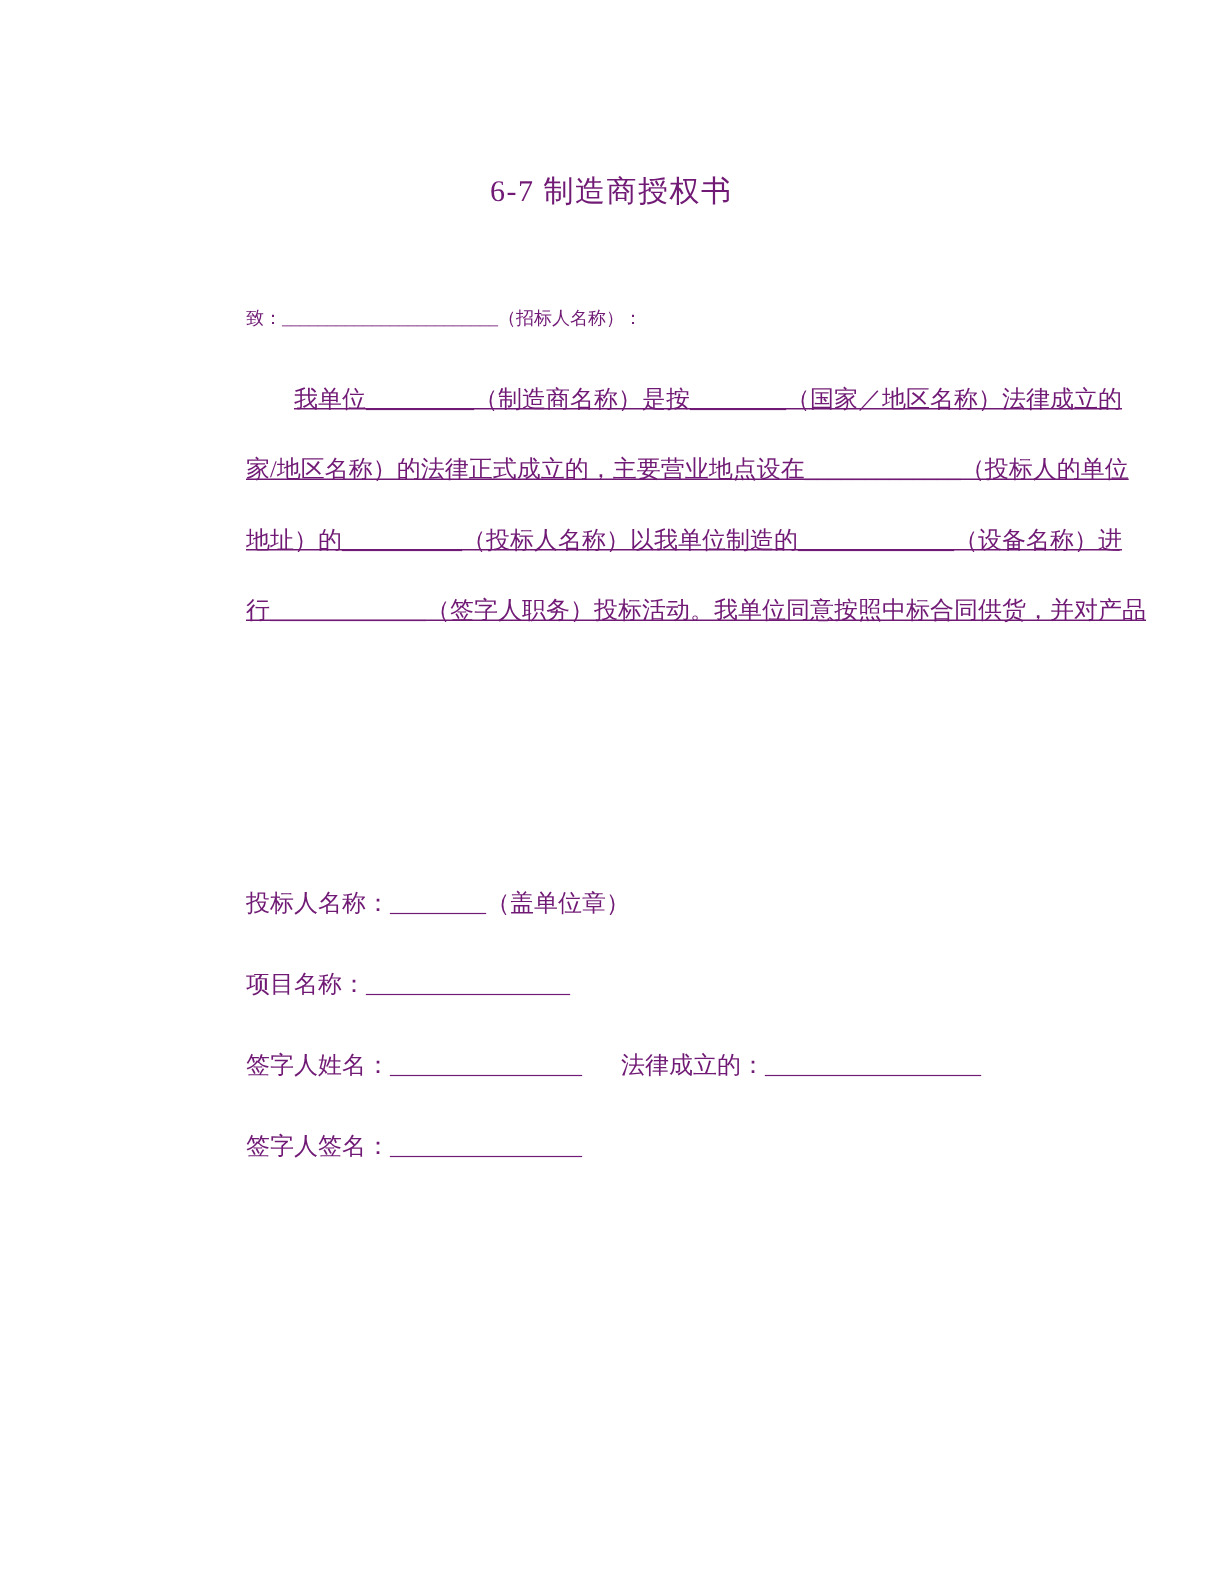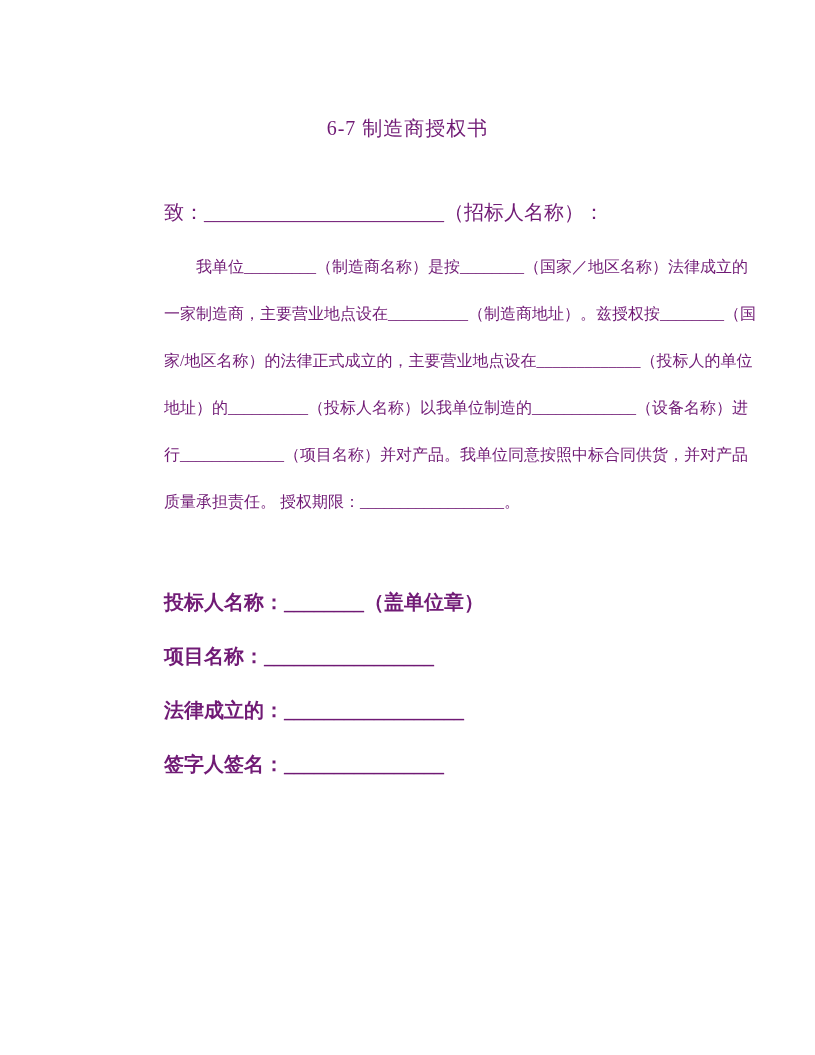--- a/index.html
+++ b/index.html
@@ -25,47 +25,47 @@
     text-align: center;
     font-size: 20px;
     line-height: 24px;
     letter-spacing: 1px;
     white-space: nowrap;
   }
   .salutation {
     position: absolute;
     top: 186px;
     left: 113px;
-    font-size: 20px;
+    font-size: 12px;
     line-height: 21px;
     white-space: nowrap;
   }
   .body-paragraph {
     position: absolute;
     top: 240px;
     left: 113px;
     right: 100px;
     font-size: 16px;
+    text-decoration: underline;
   }
   .body-line {
     height: 21px;
     line-height: 21px;
     margin-bottom: 26px; 
     white-space: nowrap;
   }
   .body-line.indent {
     padding-left: 32px; 
   }
   .signature-block {
     position: absolute;
     top: 576px;
     left: 113px;
     right: 100px;
-    font-size: 20px;
-    font-weight: bold;
+    font-size: 16px;
   }
   .sig-row {
     display: flex;
     line-height: 21px;
     margin-bottom: 33px; 
     white-space: nowrap;
   }
   .sig-cell-left {
     width: 250px;
     flex-shrink: 0;
@@ -80,35 +80,34 @@
 <body>
 
 <div class="page">
 
   <div class="doc-title">6-7 制造商授权书</div>
 
   <div class="salutation">致：________________________（招标人名称）：</div>
 
   <div class="body-paragraph">
     <div class="body-line indent">我单位_________（制造商名称）是按________（国家／地区名称）法律成立的</div>
-    <div class="body-line">一家制造商，主要营业地点设在__________（制造商地址）。兹授权按________（国</div>
     <div class="body-line">家/地区名称）的法律正式成立的，主要营业地点设在_____________（投标人的单位</div>
     <div class="body-line">地址）的__________（投标人名称）以我单位制造的_____________（设备名称）进</div>
-    <div class="body-line">行_____________（项目名称）并对产品。我单位同意按照中标合同供货，并对产品</div>
-    <div class="body-line">质量承担责任。 授权期限：__________________。</div>
+    <div class="body-line">行_____________（签字人职务）投标活动。我单位同意按照中标合同供货，并对产品</div>
   </div>
 
   <div class="signature-block">
     <div class="sig-row">
       <div class="sig-cell-left">投标人名称：________（盖单位章）</div>
     </div>
     <div class="sig-row">
       <div class="sig-cell-right">项目名称：_________________</div>
     </div>
     <div class="sig-row">
+      <div class="sig-cell-left">签字人姓名：________________</div>
       <div class="sig-cell-right">法律成立的：__________________</div>
     </div>
     <div class="sig-row">
       <div class="sig-cell-left">签字人签名：________________</div>
     </div>
   </div>
 
 </div>
 
 </body></html>

